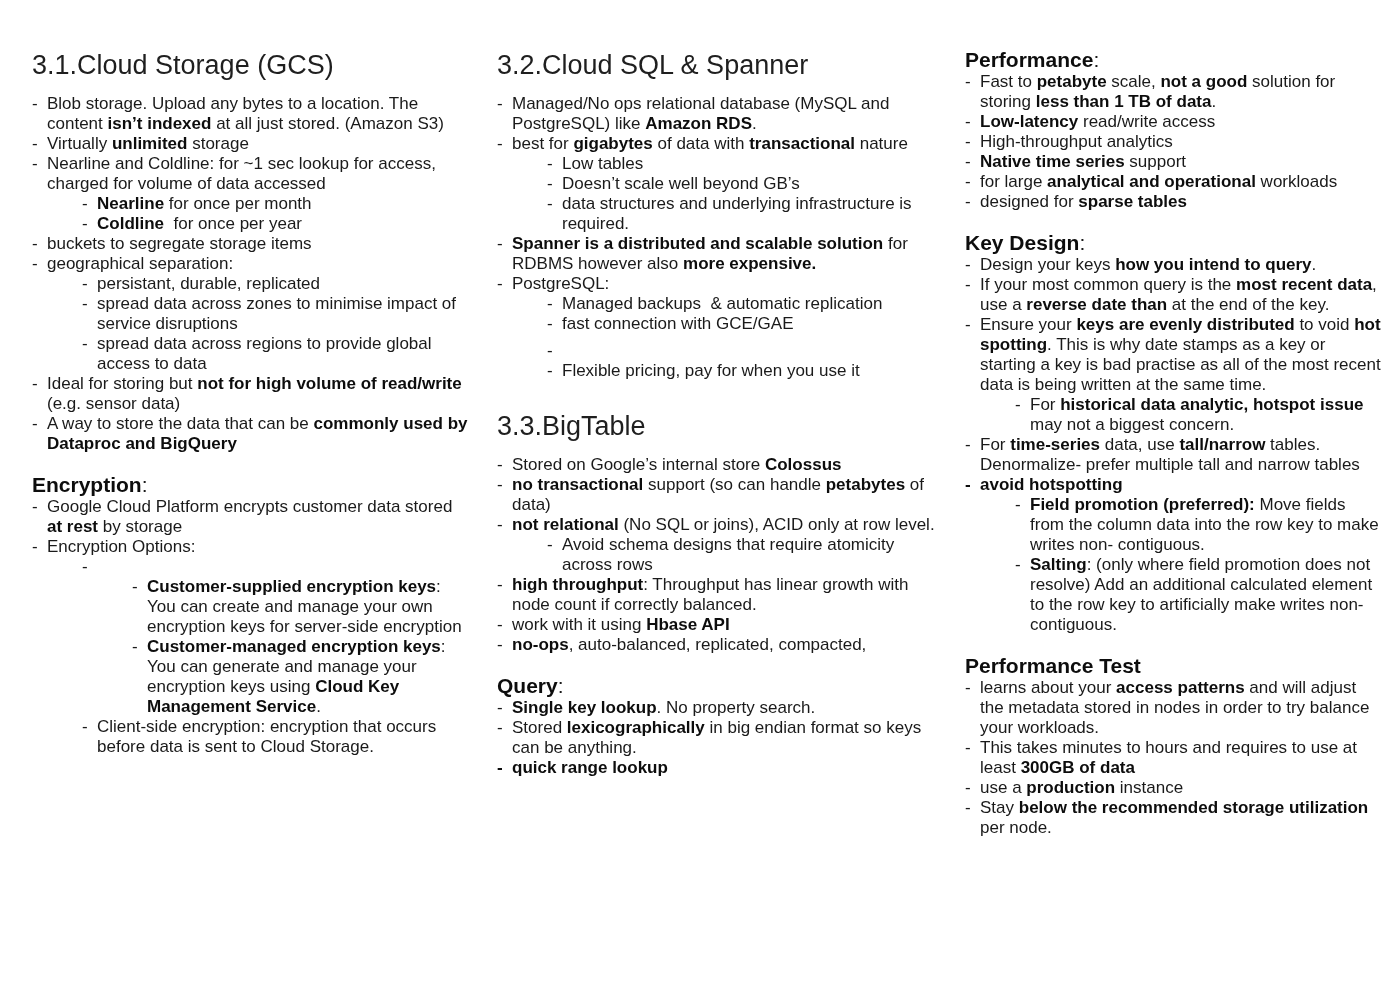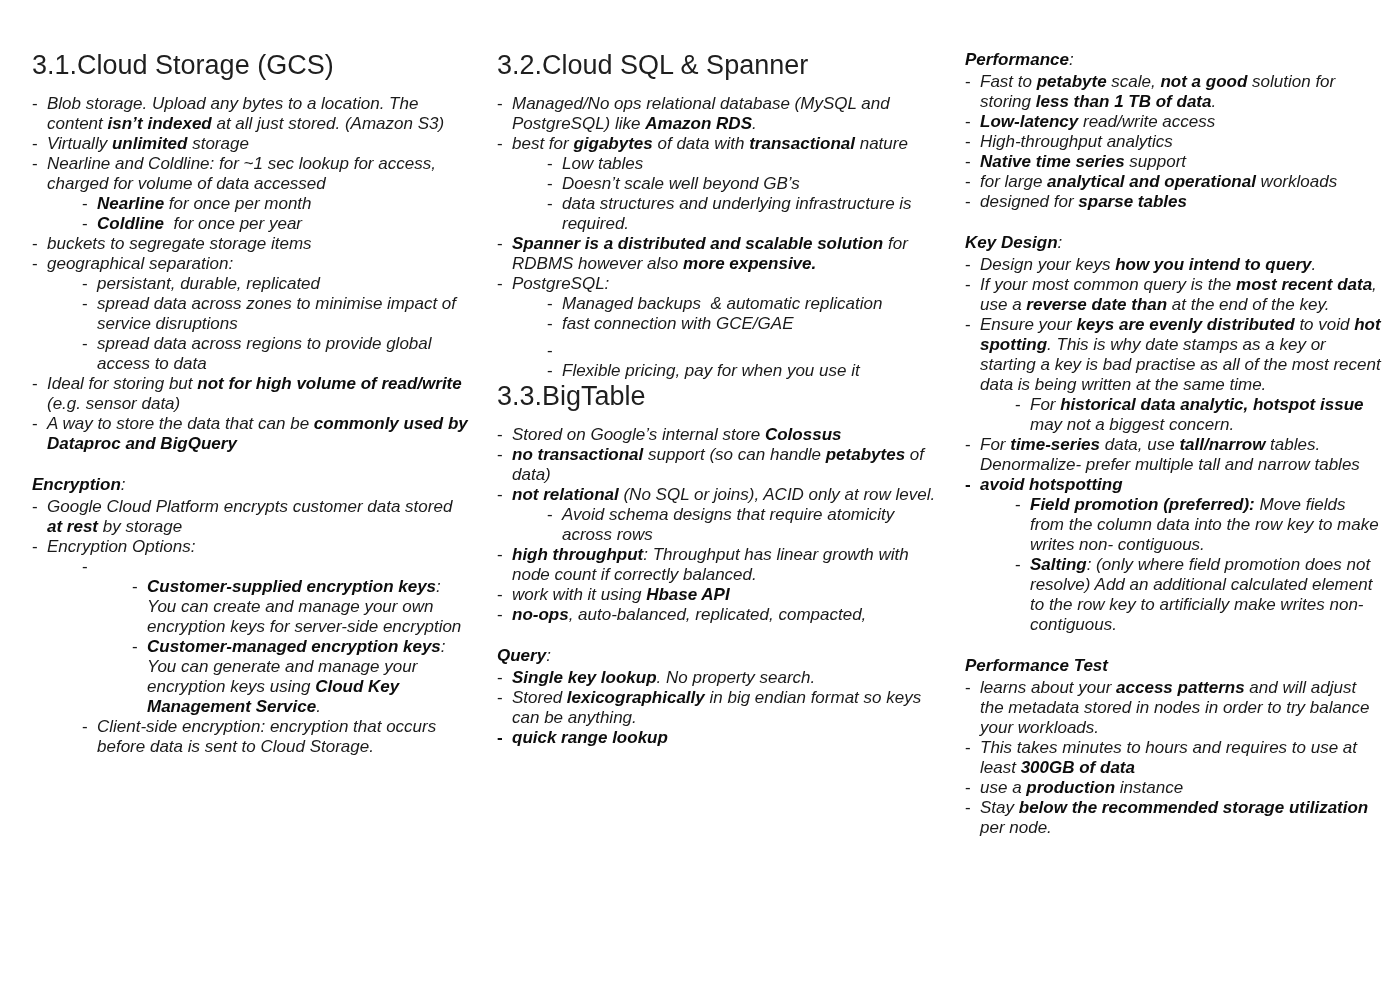--- a/index.html
+++ b/index.html
@@ -25,47 +25,45 @@
   .col-2 { width: 440px; margin-left: 25px; }
   .col-3 { width: 418px; margin-left: 28px; }
 
   .title {
     font-size: 27px;
     line-height: 31px;
     font-weight: 400;
     color: #1f1f1f;
     margin: 0 0 13px 0;
   }
-  .title.gap-above { }
+  .title.gap-above { margin-top: 30px; }
 
   .heading {
-    font-size: 17px;
+    font-size: 21px;
     line-height: 20px;
     margin: 21px 0 2px 0;
-    font-style: italic;
   }
   .heading:first-child { margin-top: 0; }
   .title + .heading { margin-top: 0; }
 
   .bullet {
     display: flex;
     font-size: 17px;
     line-height: 20px;
   }
   .bullet .dash {
     flex: none;
     width: 15px;
   }
   .bullet .dash.b { font-weight: 700; }
   .bullet.l2 { padding-left: 50px; }
   .bullet.l3 { padding-left: 100px; }
   .btext {
     flex: 1 1 auto;
     white-space: pre-wrap;
-    font-style: italic;
   }
   .b {
     font-weight: 700;
     color: #0d0d0d;
   }
 </style>
 </head>
 <body style="background: rgb(255, 255, 255); color: rgb(26, 26, 26);">
 
 <div class="page">

